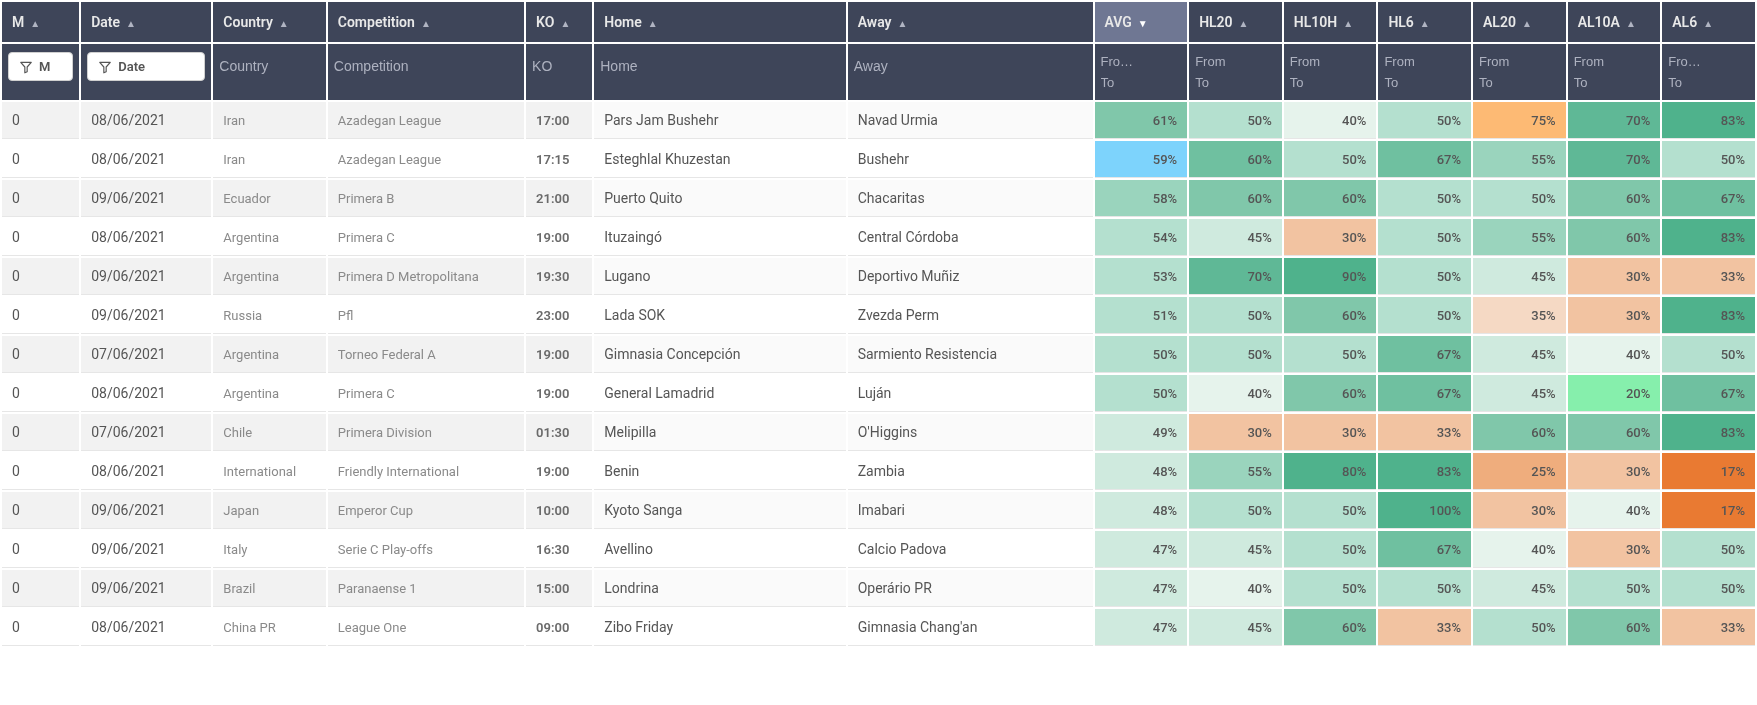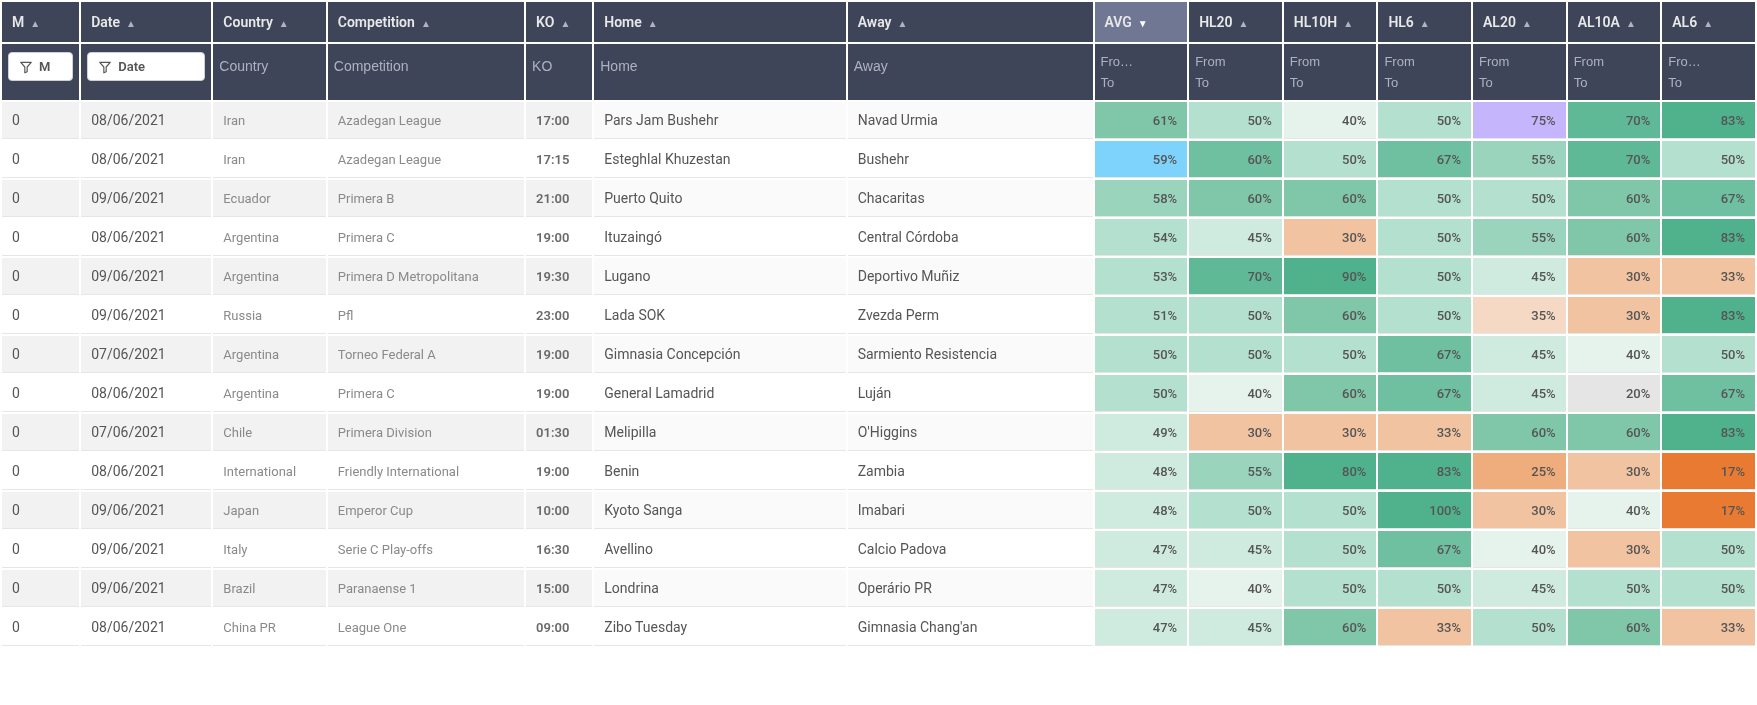--- a/index.html
+++ b/index.html
@@ -211,21 +211,21 @@
         <td class="meta">08/06/2021</td>
         <td class="meta muted">Iran</td>
         <td class="meta muted">Azadegan League</td>
         <td class="meta ko">17:00</td>
         <td class="text">Pars Jam Bushehr</td>
         <td class="text">Navad Urmia</td>
         <td class="pct" style="background: rgb(128, 199, 170);">61%</td>
         <td class="pct" style="background: rgb(180, 224, 207);">50%</td>
         <td class="pct" style="background: rgb(230, 243, 236);">40%</td>
         <td class="pct" style="background: rgb(180, 224, 207);">50%</td>
-        <td class="pct" style="background: #c4b5fd;">75%</td>
+        <td class="pct" style="background: #fdba74;">75%</td>
         <td class="pct" style="background: rgb(95, 184, 150);">70%</td>
         <td class="pct" style="background: rgb(79, 178, 140);">83%</td>
       </tr>
       <tr>
         <td class="meta">0</td>
         <td class="meta">08/06/2021</td>
         <td class="meta muted">Iran</td>
         <td class="meta muted">Azadegan League</td>
         <td class="meta ko">17:15</td>
         <td class="text">Esteghlal Khuzestan</td>
@@ -324,21 +324,21 @@
         <td class="meta muted">Argentina</td>
         <td class="meta muted">Primera C</td>
         <td class="meta ko">19:00</td>
         <td class="text">General Lamadrid</td>
         <td class="text">Luján</td>
         <td class="pct" style="background: rgb(180, 224, 207);">50%</td>
         <td class="pct" style="background: rgb(230, 243, 236);">40%</td>
         <td class="pct" style="background: rgb(128, 199, 170);">60%</td>
         <td class="pct" style="background: rgb(111, 192, 160);">67%</td>
         <td class="pct" style="background: rgb(207, 234, 222);">45%</td>
-        <td class="pct" style="background: #e5e5e5;">20%</td>
+        <td class="pct" style="background: #86efac;">20%</td>
         <td class="pct" style="background: rgb(111, 192, 160);">67%</td>
       </tr>
       <tr class="even">
         <td class="meta">0</td>
         <td class="meta">07/06/2021</td>
         <td class="meta muted">Chile</td>
         <td class="meta muted">Primera Division</td>
         <td class="meta ko">01:30</td>
         <td class="text">Melipilla</td>
         <td class="text">O'Higgins</td>
@@ -413,21 +413,21 @@
         <td class="pct" style="background: rgb(207, 234, 222);">45%</td>
         <td class="pct" style="background: rgb(180, 224, 207);">50%</td>
         <td class="pct" style="background: rgb(180, 224, 207);">50%</td>
       </tr>
       <tr>
         <td class="meta">0</td>
         <td class="meta">08/06/2021</td>
         <td class="meta muted">China PR</td>
         <td class="meta muted">League One</td>
         <td class="meta ko">09:00</td>
-        <td class="text">Zibo Tuesday</td>
+        <td class="text">Zibo Friday</td>
         <td class="text">Gimnasia Chang'an</td>
         <td class="pct" style="background: rgb(207, 234, 222);">47%</td>
         <td class="pct" style="background: rgb(207, 234, 222);">45%</td>
         <td class="pct" style="background: rgb(128, 199, 170);">60%</td>
         <td class="pct" style="background: rgb(242, 195, 161);">33%</td>
         <td class="pct" style="background: rgb(180, 224, 207);">50%</td>
         <td class="pct" style="background: rgb(128, 199, 170);">60%</td>
         <td class="pct" style="background: rgb(242, 195, 161);">33%</td>
       </tr>
     </tbody>

